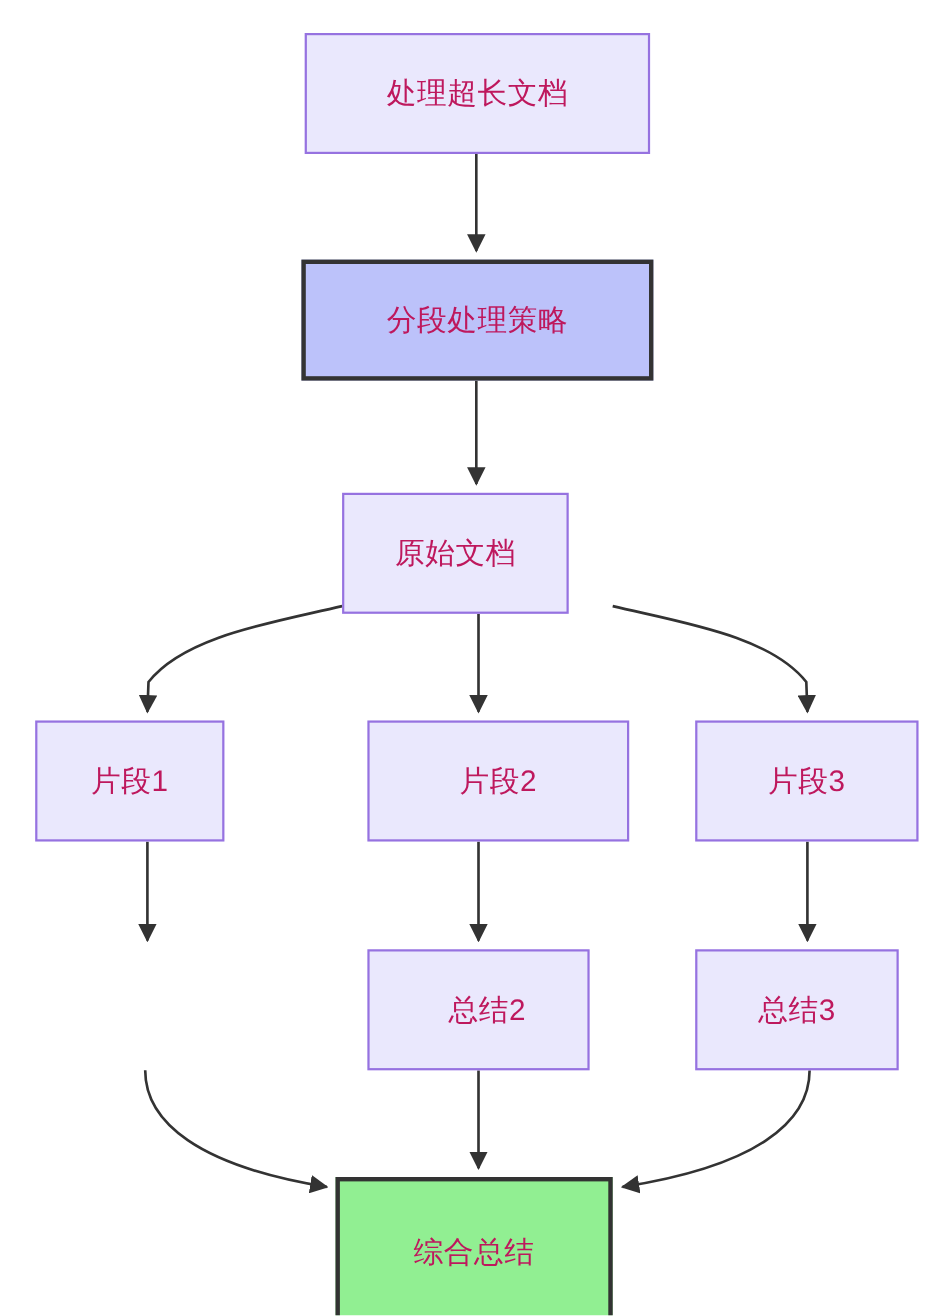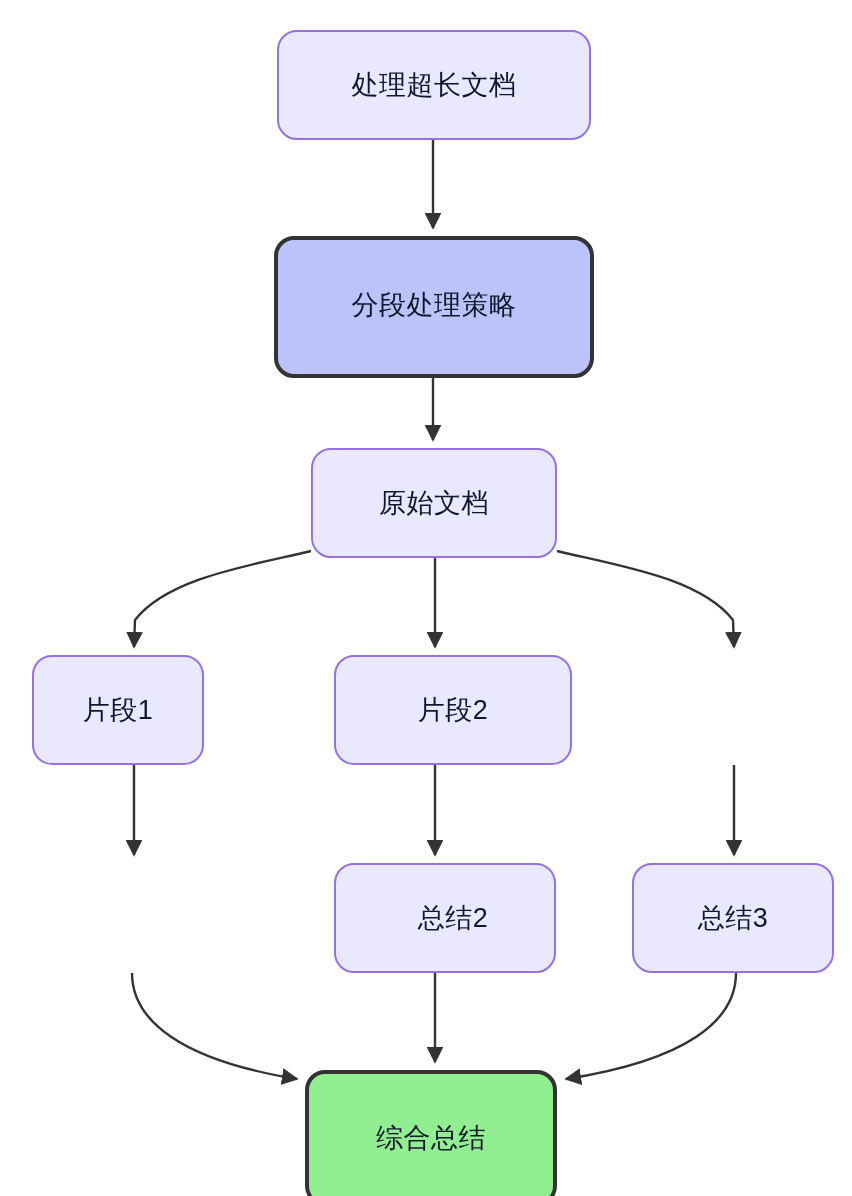--- a/index.html
+++ b/index.html
@@ -25,25 +25,24 @@
     height: 1196px;
   }
   .node {
     position: absolute;
     box-sizing: border-box;
     display: flex;
     align-items: center;
     justify-content: center;
     text-align: center;
     line-height: 1.2;
-    color: #0f172a;
+    color: #be185d;
     font-size: 27px;
     letter-spacing: 0.5px;
     white-space: nowrap;
-    border-radius: 20px;
   }
   .node.light {
     background: #eae8fd;
     border: 2px solid #9672e0;
   }
   .node.accent {
     background: #bcc2fa;
     border: 4px solid #333333;
   }
   .node.success {
@@ -88,43 +87,46 @@
       <path d="M 435,973 L 435,1062" marker-end="url(#arrow)"></path>
 
       <path d="M 736,973 C 736,1020 688,1060 566,1079" marker-end="url(#arrow)"></path>
     </g>
   </svg>
 
   <div class="node light" style="left:277px; top:30px; width:314px; height:110px;">
     <span class="node-label">处理超长文档</span>
   </div>
 
-  <div class="node accent" style="left:274px; top:236px; width:320px; height:142px;font-family:Liberation Mono, monospace;">
+  <div class="node accent" style="left:274px; top:236px; width:320px; height:110px;">
     <span class="node-label">分段处理策略</span>
   </div>
 
-  <div class="node light" style="left:311px; top:448px; width:246px; height:110px;">
+  <div class="node light" style="left:311px; top:448px; width:206px; height:110px;">
     <span class="node-label">原始文档</span>
   </div>
 
   <div class="node light" style="left:32px; top:655px; width:172px; height:110px;">
     <span class="node-label">片段1</span>
   </div>
 
   <div class="node light" style="left:334px; top:655px; width:238px; height:110px;">
     <span class="node-label">片段2</span>
   </div>
 
+  <div class="node light" style="left:632px; top:655px; width:203px; height:110px;">
+    <span class="node-label">片段3</span>
+  </div>
 
 
-  <div class="node light" style="left:334px; top:863px; width:222px; height:110px;padding-left:16px;">
+  <div class="node light" style="left:334px; top:863px; width:202px; height:110px;padding-left:16px;">
     <span class="node-label">总结2</span>
   </div>
 
-  <div class="node light" style="left:632px; top:863px; width:202px; height:110px;">
+  <div class="node light" style="left:632px; top:863px; width:185px; height:110px;">
     <span class="node-label">总结3</span>
   </div>
 
   <div class="node success" style="left:305px; top:1070px; width:252px; height:136px;align-items:center;">
     <span class="node-label">综合总结</span>
   </div>
 
 </div>
 
 </body></html>

